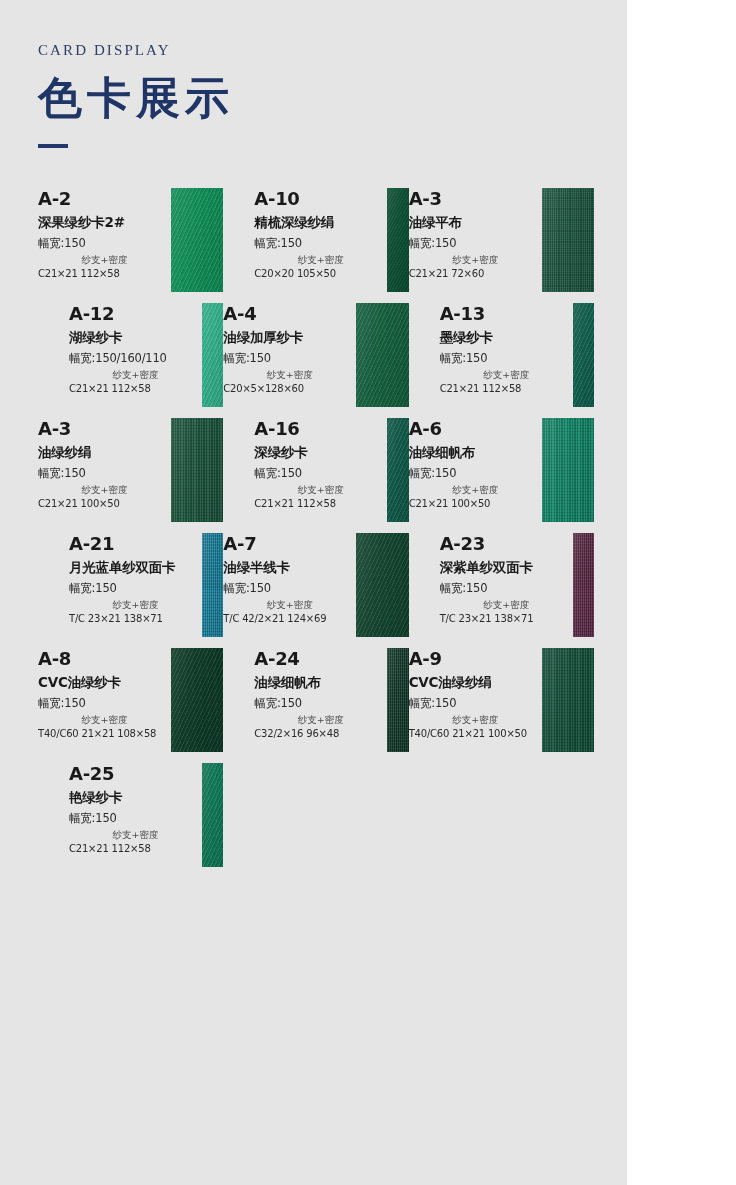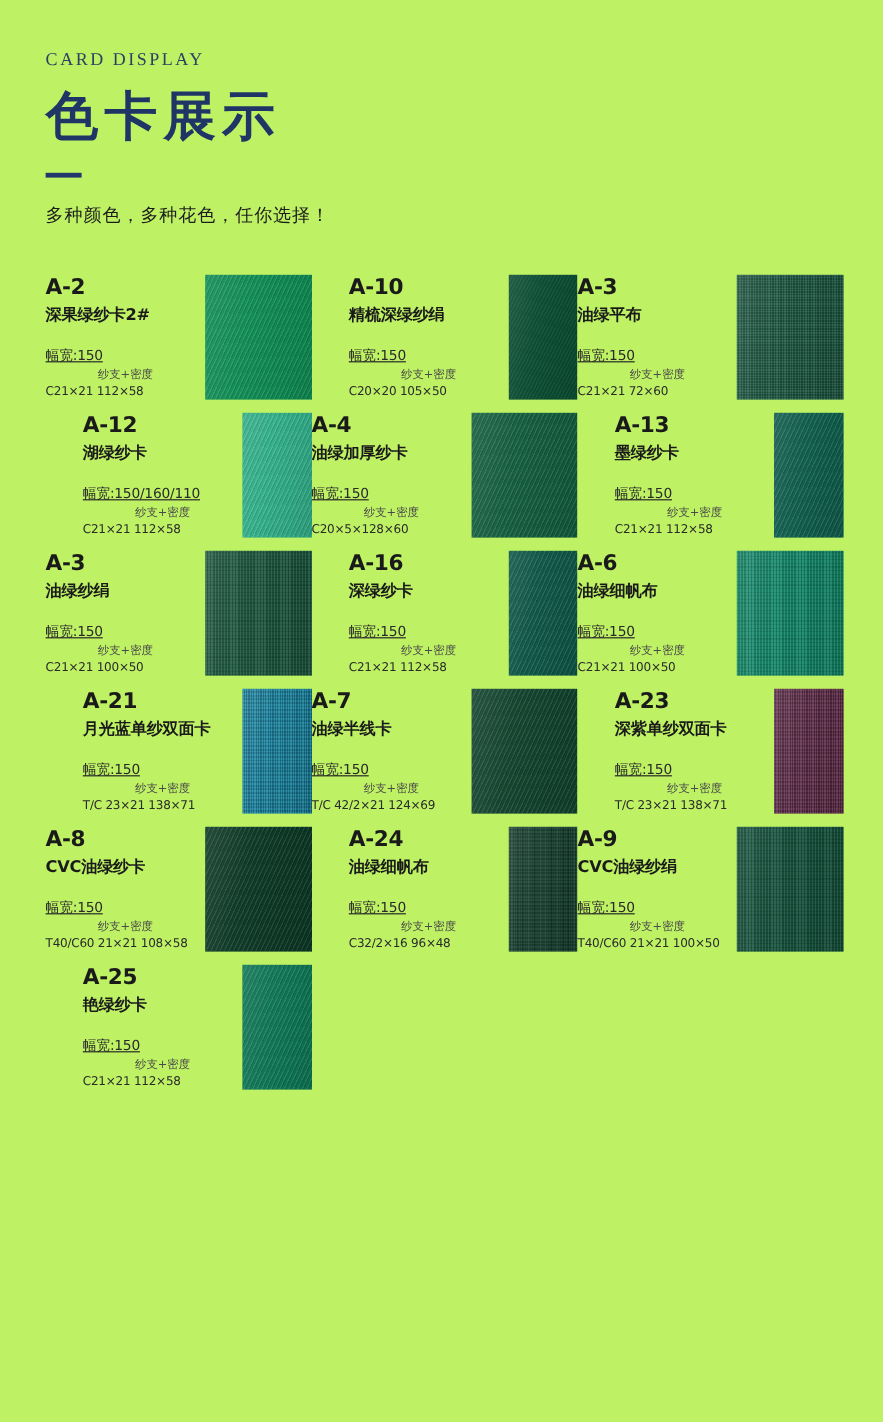--- a/index.html
+++ b/index.html
@@ -7,23 +7,23 @@
   body {
     width: 736px;
     height: 1185px;
     background: #ffffff;
     font-family: "Liberation Sans", sans-serif;
     overflow: hidden;
   }
 
   .page {
     position: relative;
-    width: 736px;
+    width: 627px;
     height: 1185px;
-    background: #bef264;
+    background: #e5e5e5;
   }
 
   
   .header {
     padding: 42px 0 0 38px;
   }
 
   .eyebrow {
     font-family: "Liberation Serif", serif;
     font-size: 15px;
@@ -99,25 +99,24 @@
     margin-top: 6px;
     line-height: 1.15;
     letter-spacing: -0.2px;
     white-space: nowrap;
   }
 
   .width {
     font-family: "DejaVu Sans", sans-serif;
     font-size: 11.5px;
     color: #2a2a2a;
-    margin-top: 19px;
+    margin-top: 7px;
     line-height: 1.1;
     letter-spacing: -0.2px;
     white-space: nowrap;
-    text-decoration: underline;
   }
 
   .speclabel {
     font-family: "DejaVu Sans", sans-serif;
     font-size: 9.5px;
     color: #4a4a4a;
     margin-top: 5px;
     line-height: 1.1;
     text-align: center;
   }
@@ -220,21 +219,20 @@
 </style>
 </head>
 <body>
 
 <div class="page">
 
   <div class="header">
     <div class="eyebrow">CARD DISPLAY</div>
     <h1 class="title">色卡展示</h1>
     <div class="rule"></div>
-    <div class="subtitle">多种颜色，多种花色，任你选择！</div>
   </div>
 
   <div class="grid">
       <div class="card">
         <div class="info">
           <div class="code">A-2</div>
           <div class="name">深果绿纱卡2#</div>
           <div class="width">幅宽:150</div>
           <div class="speclabel">纱支+密度</div>
           <div class="spec">C21×21 112×58</div>

